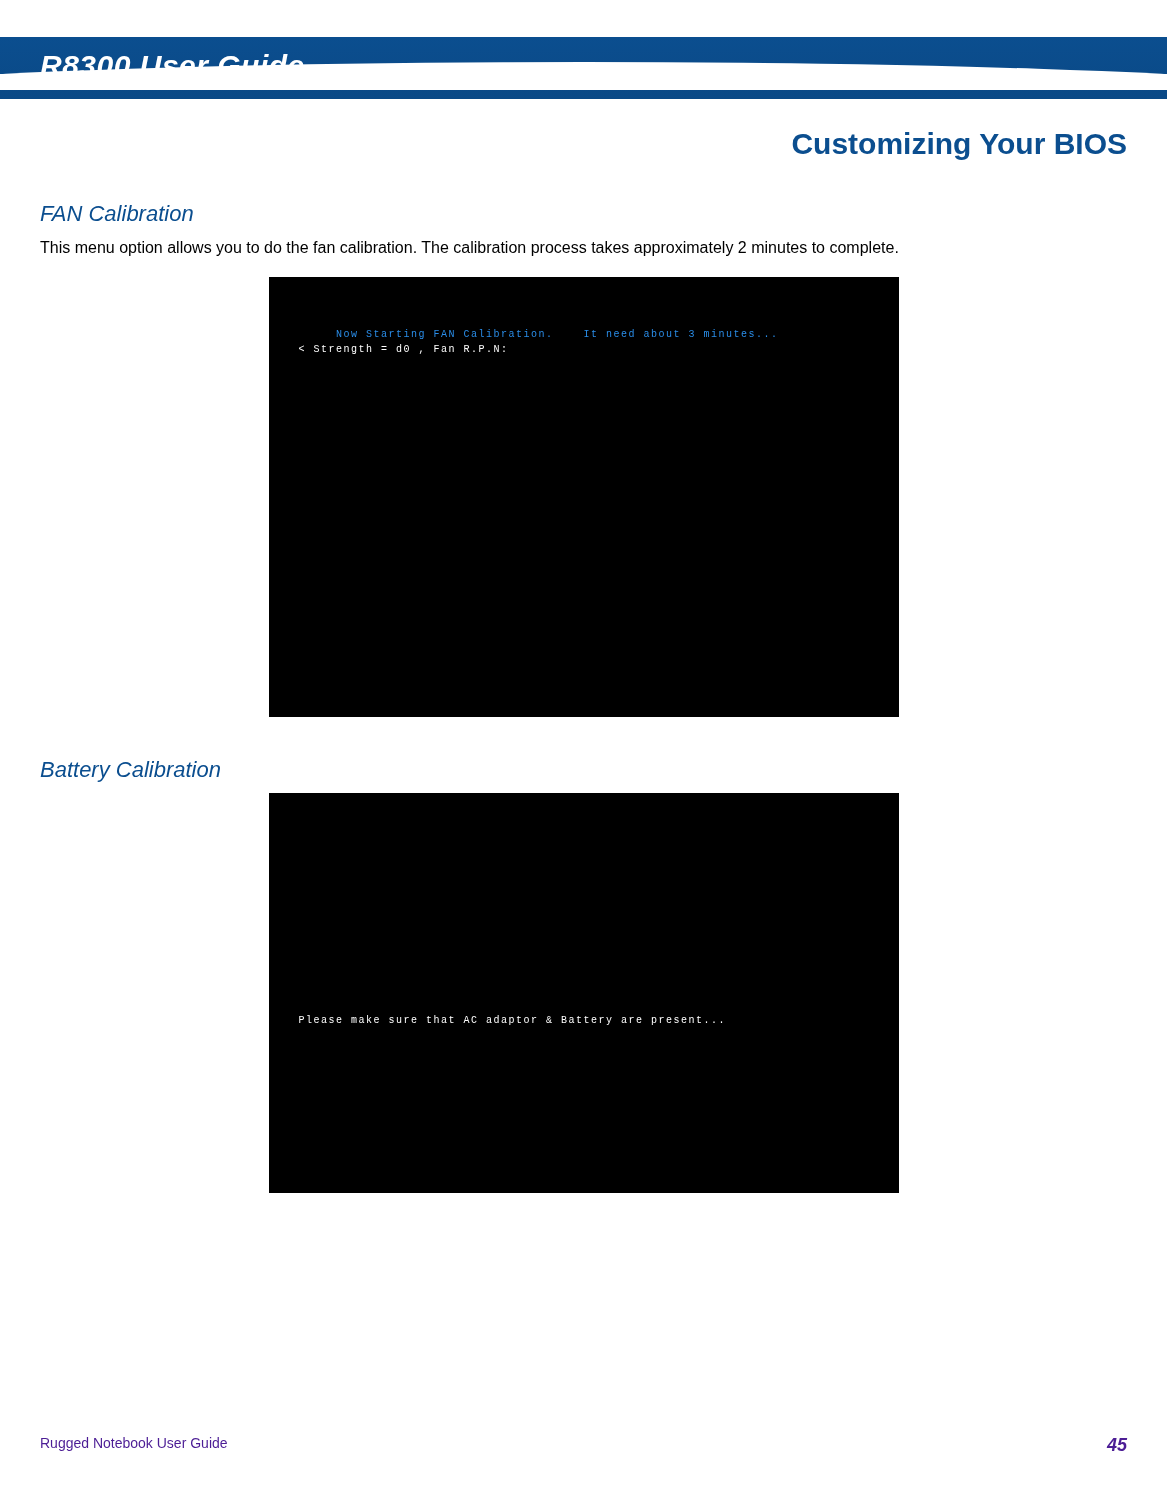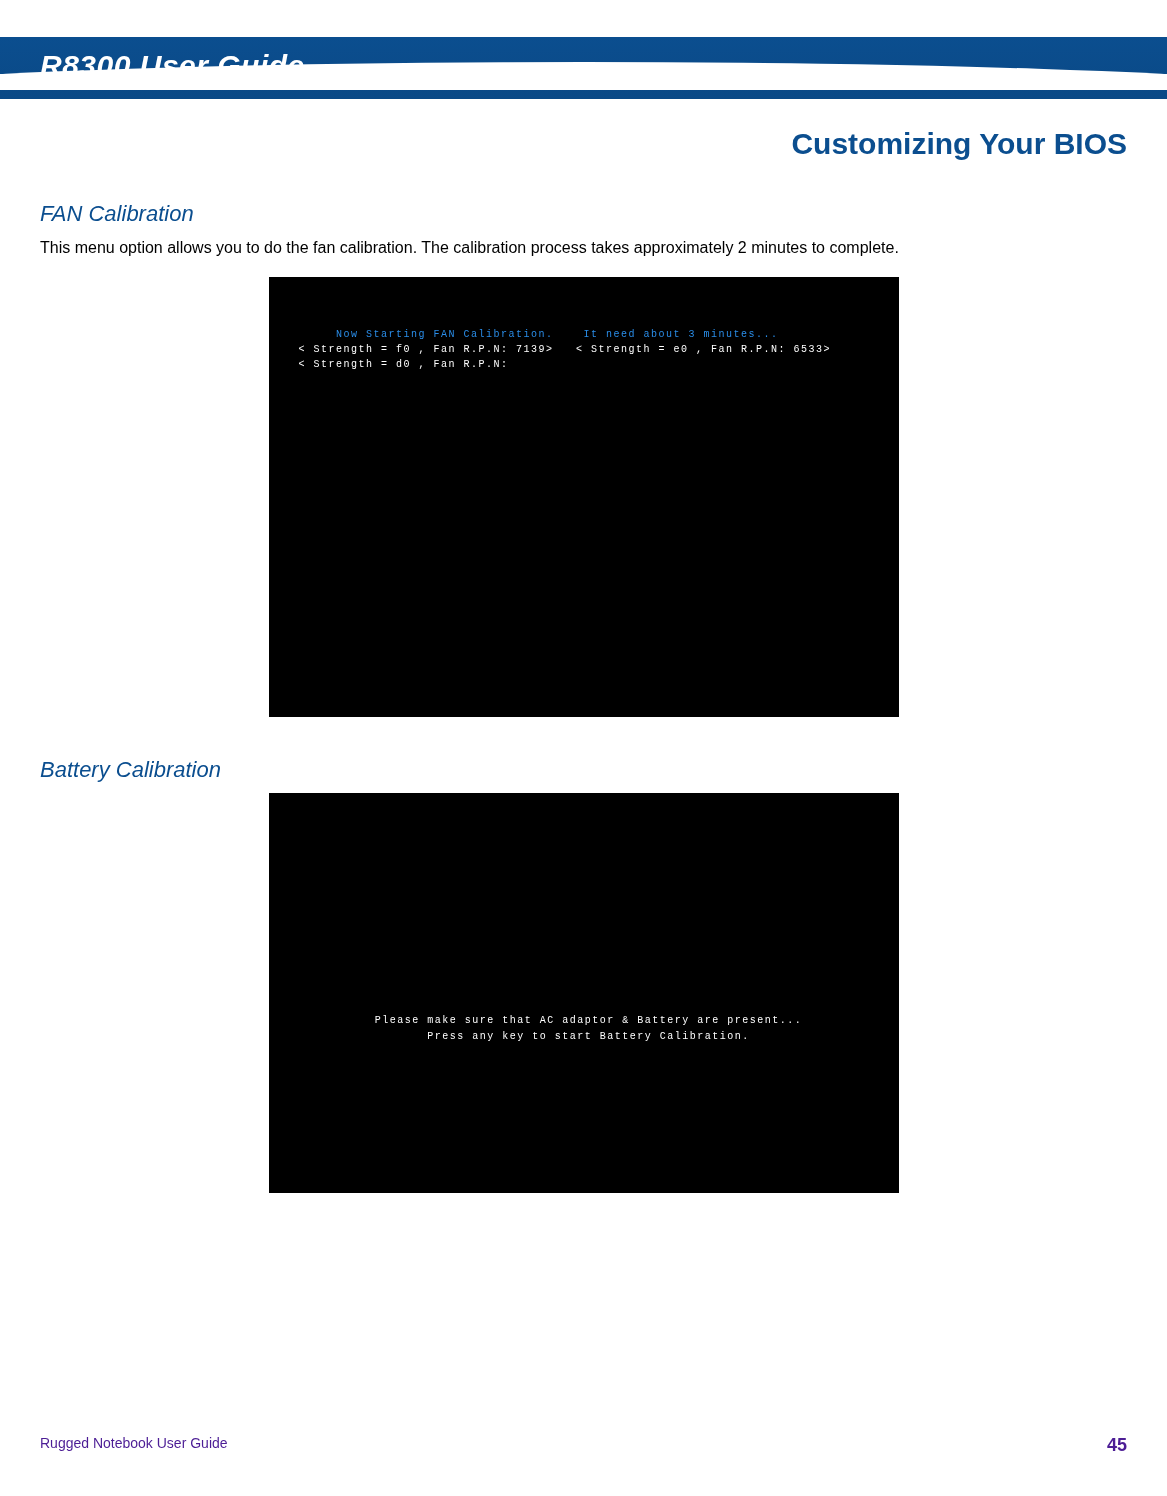--- a/index.html
+++ b/index.html
@@ -89,35 +89,36 @@
     width: 630px;
     height: 400px;
     background: #000;
     margin: 0 auto 15px auto;
     padding: 220px 20px 20px 30px;
     font-family: "Courier New", monospace;
     font-size: 10px;
     letter-spacing: 1.5px;
     line-height: 1.6;
     color: #fff;
-    text-align: center;
+    text-align: left;
   }
   .footer {
     position: absolute;
     bottom: 40px;
     left: 0; right: 0;
     padding: 0 40px;
     display: flex;
     justify-content: space-between;
     font-size: 14px;
     color: #4c1d95;
     font-weight: 400;
   }
   .footer .page {
     font-weight: 700;
+    font-style: italic;
     font-size: 18px;
   }
   .sec2 { margin-top: 40px; }
 </style>
 </head>
 <body>
 
 <div class="header-banner">
   <div class="header-title">R8300 User Guide</div>
 </div>
@@ -129,34 +130,30 @@
 
   <div>
     <div class="section-heading">FAN Calibration</div>
     <div class="body-text">This menu option allows you to do the fan calibration. The calibration process takes approximately 2 minutes to complete.</div>
 
     <div class="terminal">
       <div class="term-row">
         &nbsp;&nbsp;&nbsp;&nbsp;&nbsp;<span class="blue">Now Starting FAN Calibration.</span>&nbsp;&nbsp;&nbsp;&nbsp;<span class="blue">It need about 3 minutes...</span>
       </div>
       <div class="term-row">
-        <span class="white">&lt; Strength = f0 , Fan R.P.N: 7139&gt;</span>&nbsp;&nbsp;&nbsp;<span class="white">&lt; Strength = e0 , Fan R.P.N: 6533&gt;</span>
-      </div>
-      <div class="term-row">
         <span class="white">&lt; Strength = d0 , Fan R.P.N:</span>
       </div>
     </div>
   </div>
 
   <div class="sec2">
     <div class="section-heading">Battery Calibration</div>
 
     <div class="terminal2">
       <div>Please make  sure that AC adaptor &amp; Battery are present...</div>
-      <div>Press any key to start Battery Calibration.</div>
     </div>
   </div>
 
 </div>
 
 <div class="footer">
   <span>Rugged Notebook User Guide</span>
   <span class="page">45</span>
 </div>
 

